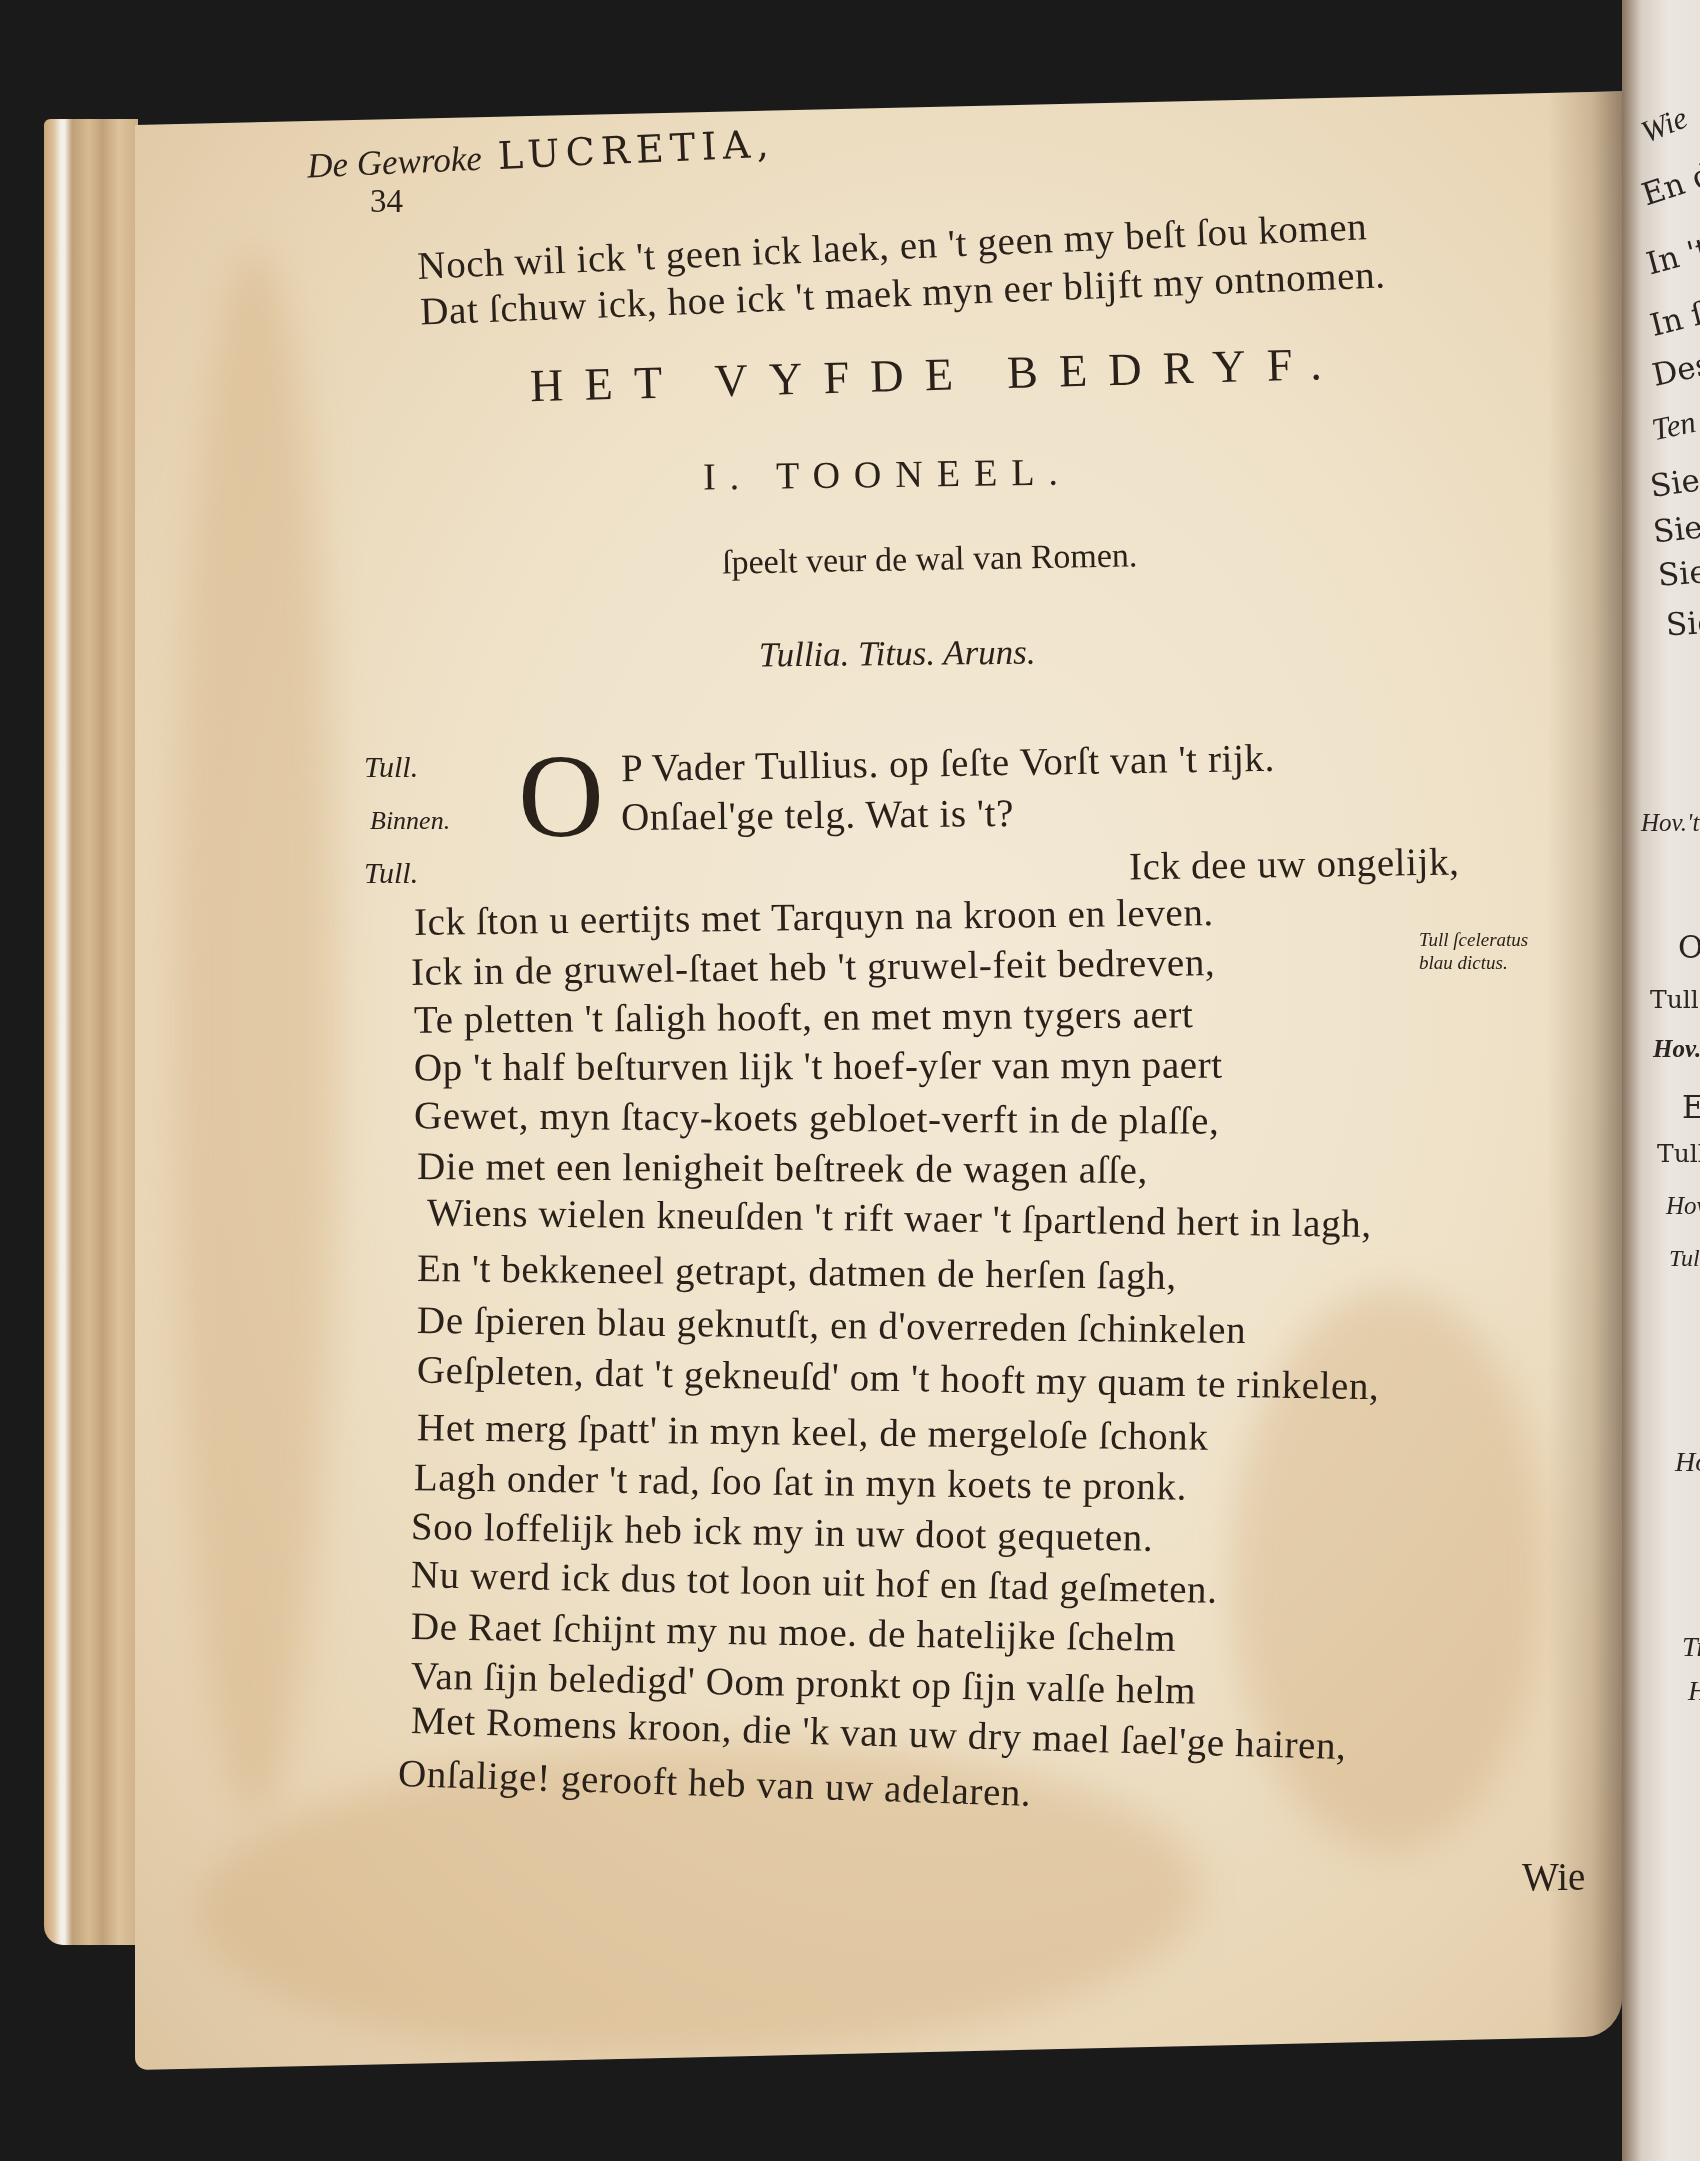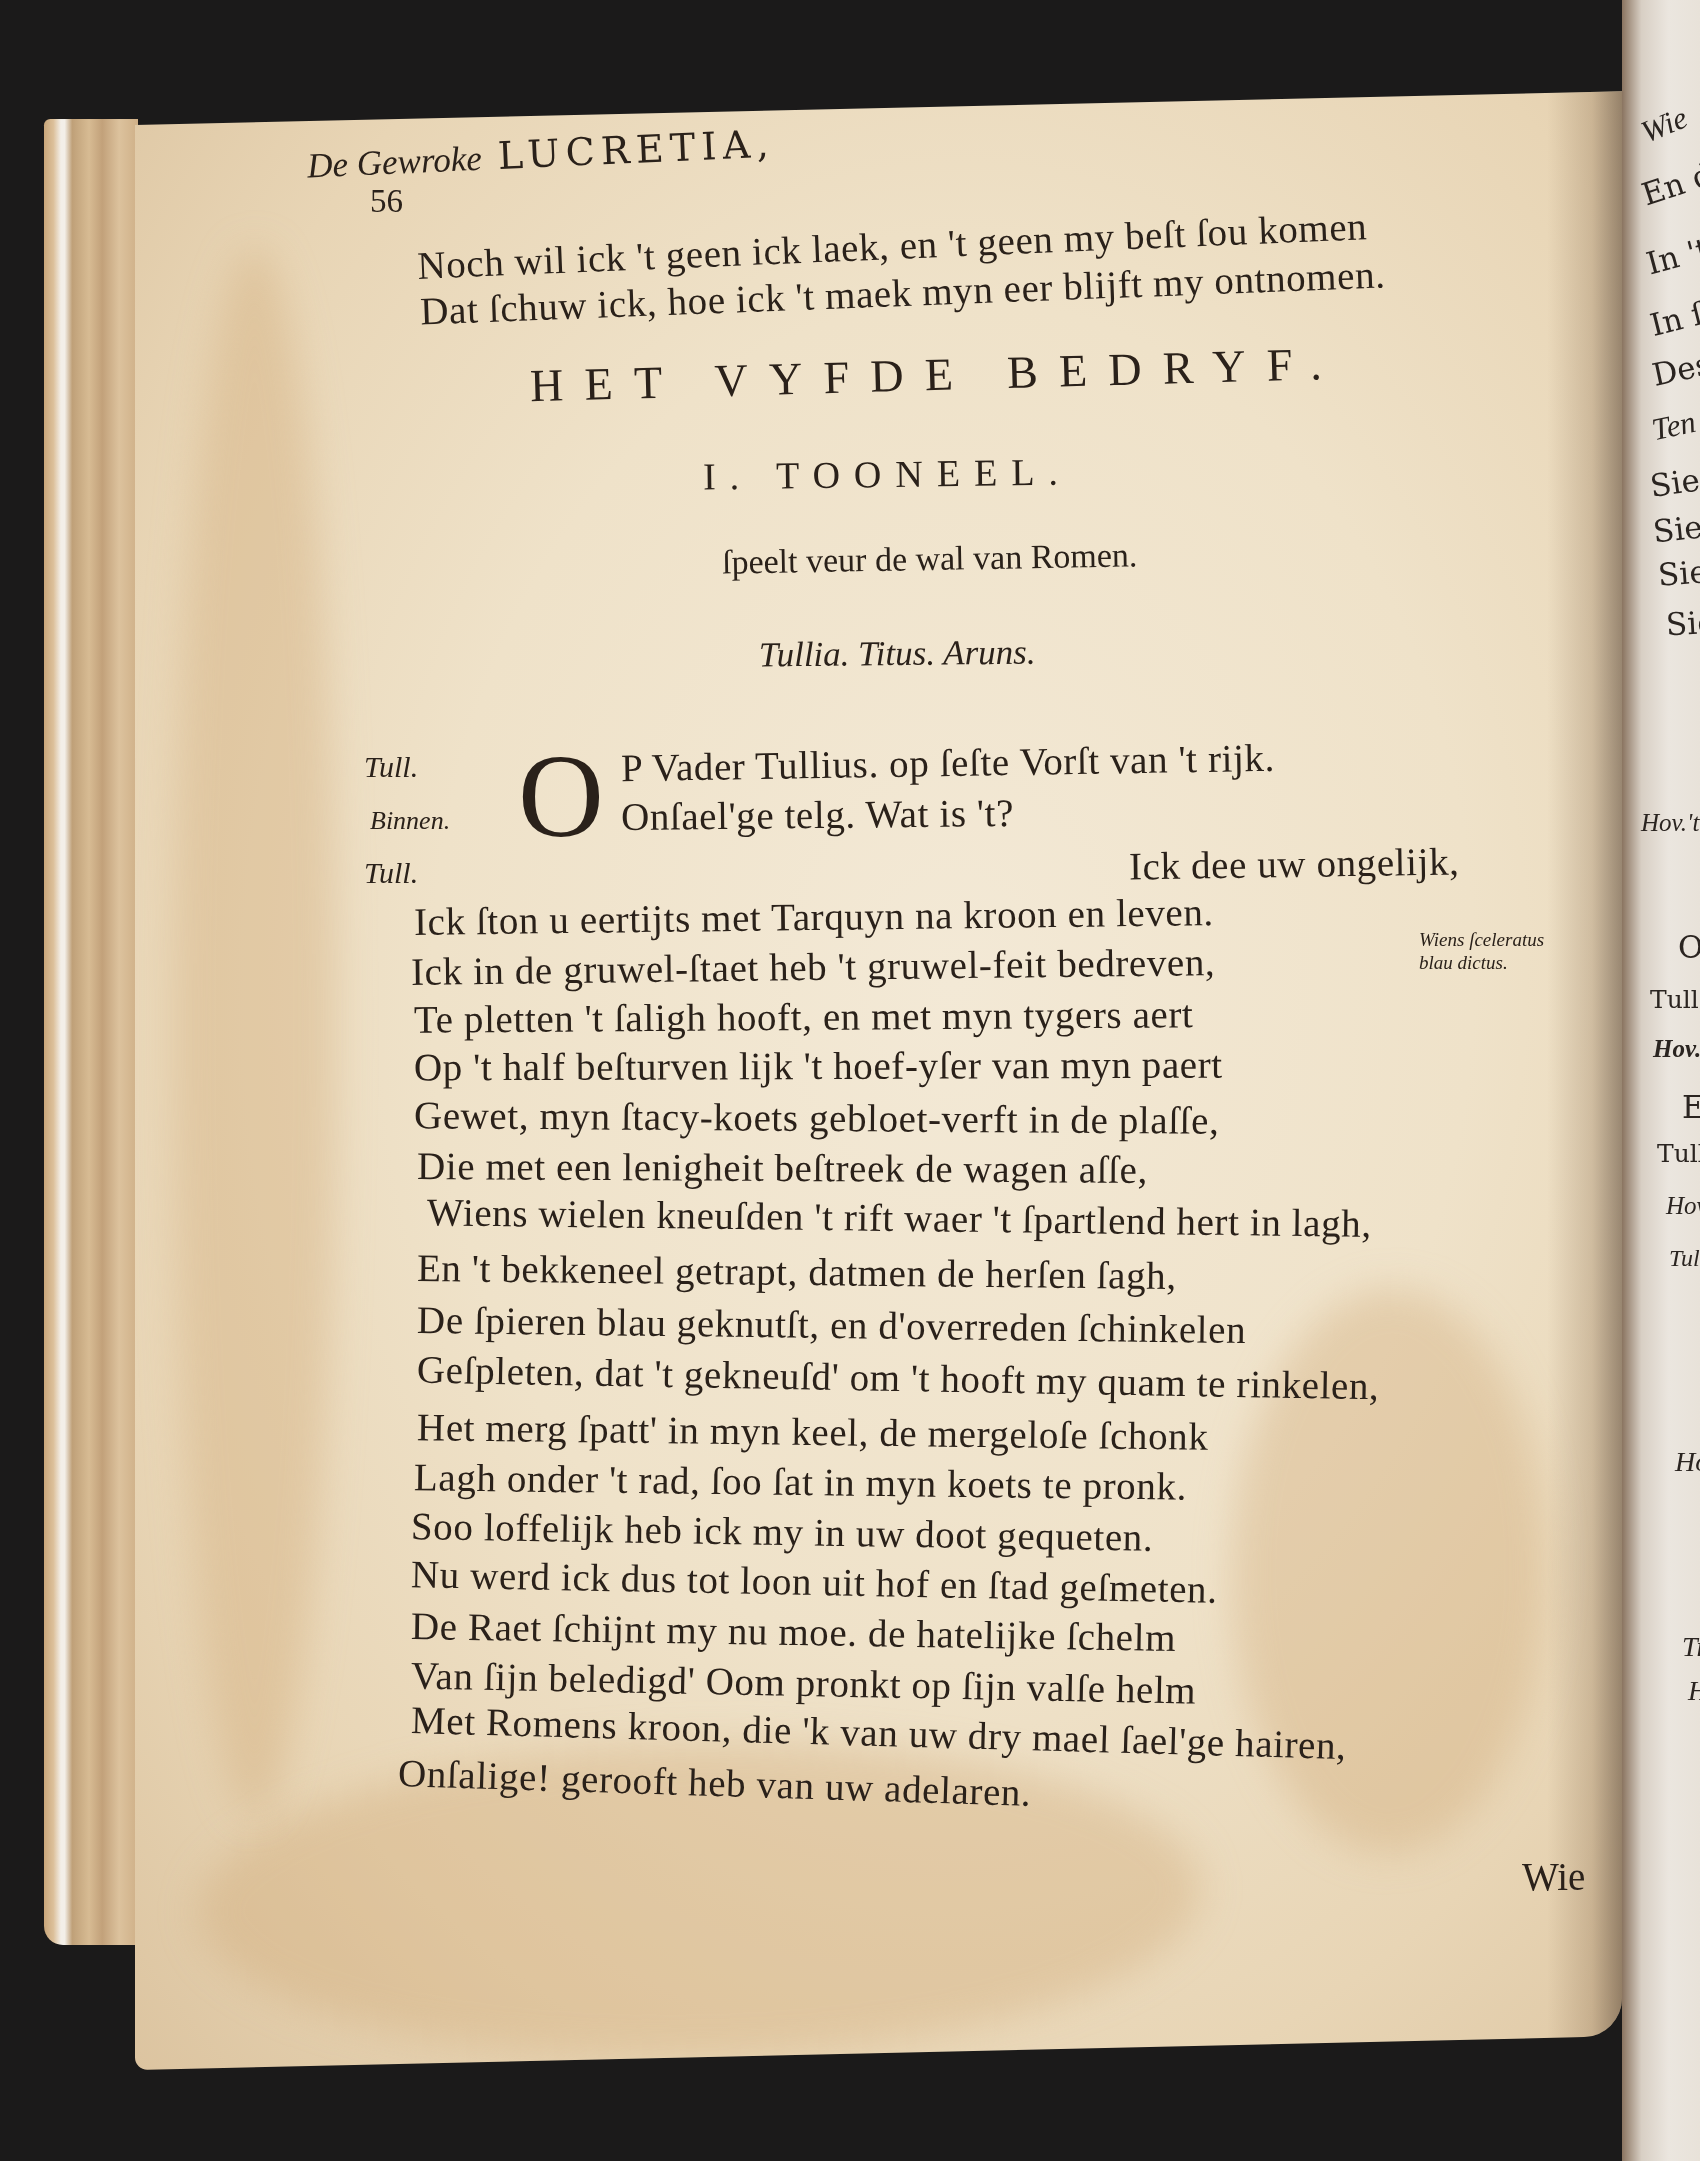--- a/index.html
+++ b/index.html
@@ -68,21 +68,21 @@
 <div class="page">
   <div class="stain" style="left:1098px;top:1192px;width:314px;height:565px;"></div>
   <div class="stain" style="left:63px;top:1631px;width:1004px;height:314px;"></div>
   <div class="stain" style="left:38px;top:125px;width:163px;height:1569px;"></div>
   <div class="gutter-shadow"></div>
 </div>
 
 <div class="text running-head">
   <span class="italic">De Gewroke</span><span class="caps">LUCRETIA,</span>
 </div>
-<div class="text page-number">56</div>
+<div class="text page-number">34</div>
 
 <div class="text verse" style="left:417px;top:223px;transform:rotate(-2.4deg);">Noch wil ick 't geen ick laek, en 't geen my beſt ſou komen</div>
 <div class="text verse" style="left:420px;top:270px;transform:rotate(-2.2deg);">Dat ſchuw ick, hoe ick 't maek myn eer blijft my ontnomen.</div>
 
 <div class="text act-title">HET VYFDE BEDRYF.</div>
 <div class="text scene-title">I. TOONEEL.</div>
 <div class="text setting">ſpeelt veur de wal van Romen.</div>
 <div class="text cast">Tullia. Titus. Aruns.</div>
 
 <div class="text speaker" style="left:364px;top:750px;">Tull.</div>
@@ -108,21 +108,21 @@
 <div class="text verse" style="left:417px;top:1409px;transform:rotate(0.7deg);">Het merg ſpatt' in myn keel, de mergeloſe ſchonk</div>
 <div class="text verse" style="left:414px;top:1459px;transform:rotate(0.7deg);">Lagh onder 't rad, ſoo ſat in myn koets te pronk.</div>
 <div class="text verse" style="left:411px;top:1509px;transform:rotate(0.9deg);">Soo loffelijk heb ick my in uw doot gequeten.</div>
 <div class="text verse" style="left:411px;top:1559px;transform:rotate(1.1deg);">Nu werd ick dus tot loon uit hof en ſtad geſmeten.</div>
 <div class="text verse" style="left:411px;top:1609px;transform:rotate(0.9deg);">De Raet ſchijnt my nu moe. de hatelijke ſchelm</div>
 <div class="text verse" style="left:411px;top:1660px;transform:rotate(1.1deg);">Van ſijn beledigd' Oom pronkt op ſijn valſe helm</div>
 <div class="text verse" style="left:411px;top:1710px;transform:rotate(1.6deg);">Met Romens kroon, die 'k van uw dry mael ſael'ge hairen,</div>
 <div class="text verse" style="left:398px;top:1760px;transform:rotate(1.8deg);">Onſalige! gerooft heb van uw adelaren.</div>
 
 <div class="text marginal-note">
-  <div>Wiens ſceleratus</div>
+  <div>Tull ſceleratus</div>
   <div>blau dictus.</div>
 </div>
 
 <div class="text catchword">Wie</div>
 
 <div class="right-page">
   <div class="rp-line italic" style="top:107px;left:19px;transform:rotate(-22deg);">Wie</div>
   <div class="rp-line" style="top:166px;left:19px;transform:rotate(-18deg);">En d</div>
   <div class="rp-line" style="top:238px;left:24px;transform:rotate(-15deg);">In 't</div>
   <div class="rp-line" style="top:301px;left:28px;transform:rotate(-14deg);">In ſ</div>

